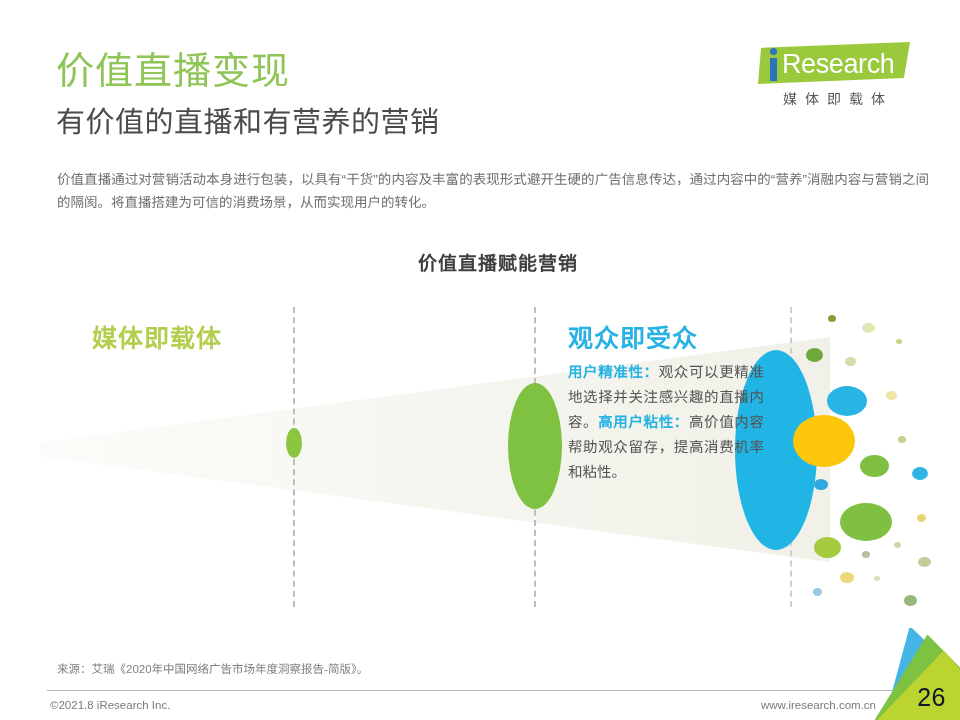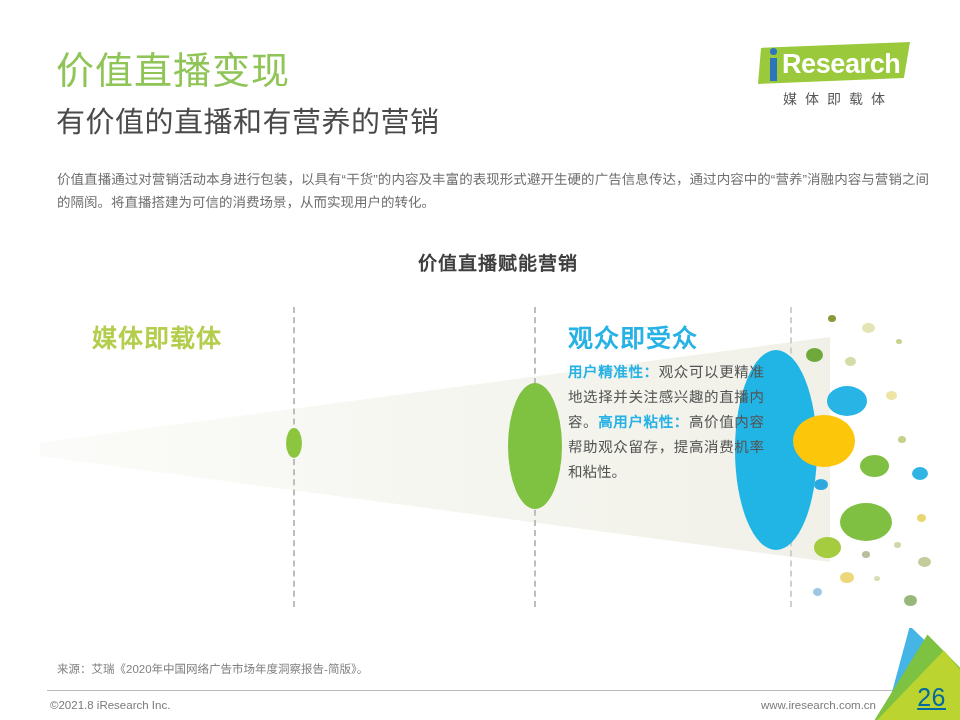--- a/index.html
+++ b/index.html
@@ -91,21 +91,21 @@
     height: 23px;
     background: #2C74BC;
     z-index: 3;
   }
   .logo-research {
     position: absolute;
     left: 36px;
     top: 9px;
     font-size: 27px;
     line-height: 30px;
-    font-weight: 700;
+    font-weight: 400;
     color: #ffffff;
     letter-spacing: -0.4px;
     z-index: 2;
   }
   .logo-cn {
     position: absolute;
     left: 22px;
     top: 48px;
     width: 140px;
     font-size: 14px;
@@ -302,24 +302,23 @@
     width: 116px;
     height: 112px;
     background: #BBD430;
     clip-path: polygon(74% 20%, 100% 52%, 100% 100%, 0% 100%);
   }
   .page-number {
     position: absolute;
     right: 14px;
     bottom: 8px;
     font-size: 25px;
-    color: #0369a1;
+    color: #0f172a;
     z-index: 4;
     letter-spacing: 0.5px;
-    text-decoration: underline;
   }
 </style>
 </head>
 <body>
 
 <div class="slide">
 
   <div class="page-title">价值直播变现</div>
   <div class="page-subtitle">有价值的直播和有营养的营销</div>
   <div class="lead-paragraph">价值直播通过对营销活动本身进行包装，以具有“干货”的内容及丰富的表现形式避开生硬的广告信息传达，通过内容中的“营养”消融内容与营销之间的隔阂。将直播搭建为可信的消费场景，从而实现用户的转化。</div>

